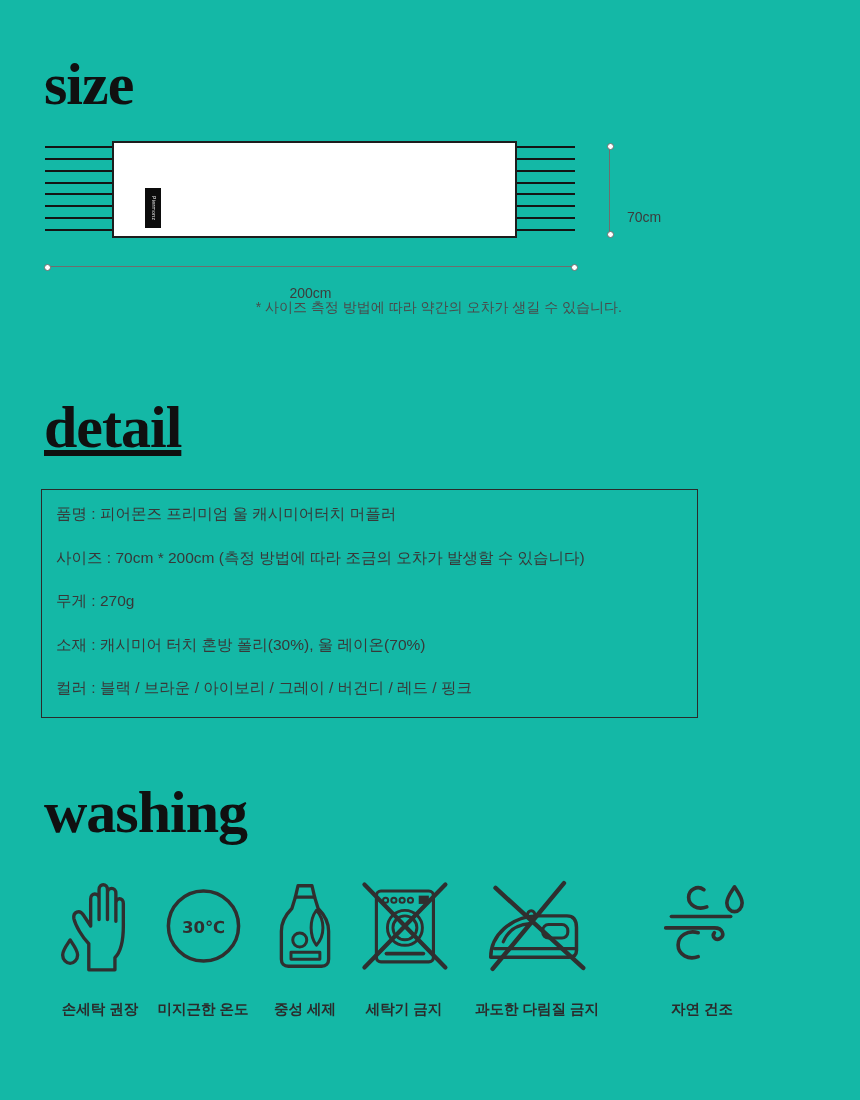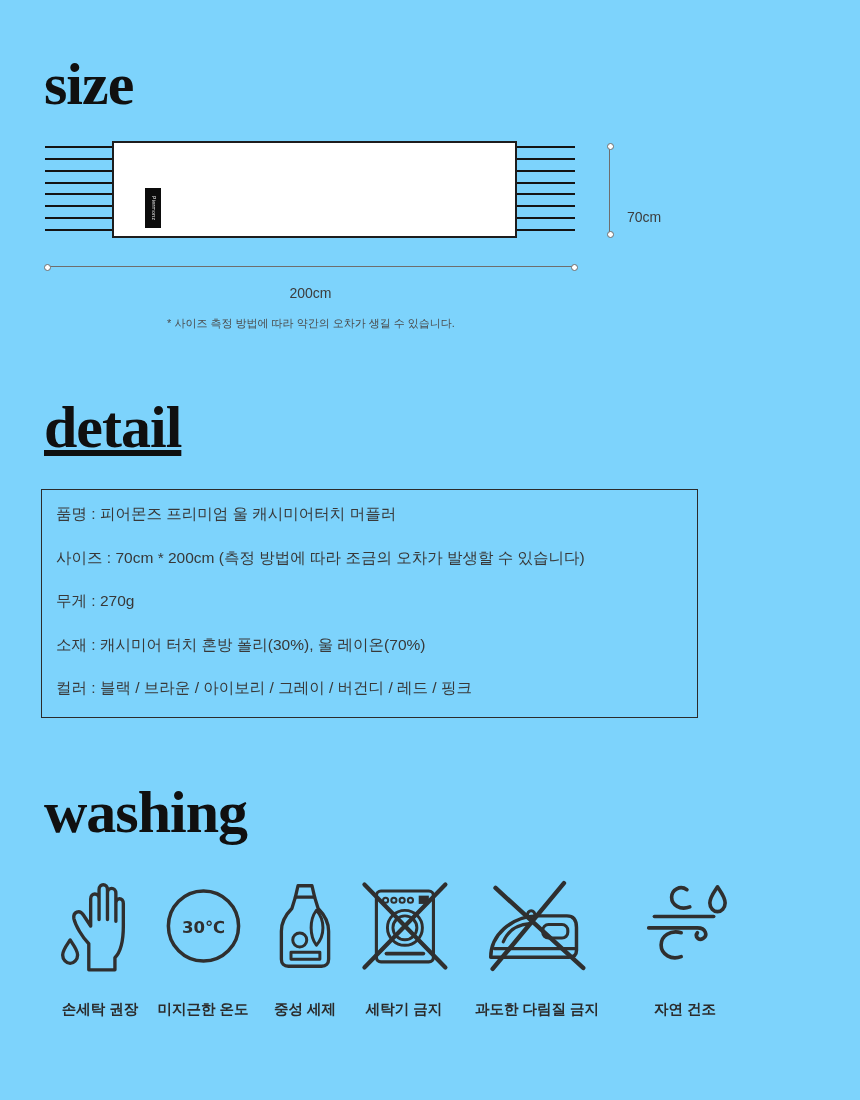--- a/index.html
+++ b/index.html
@@ -1,17 +1,17 @@
 <!DOCTYPE html>
 <html><head>
 <meta charset="utf-8">
 <style>
   html,body{margin:0;padding:0;background:#fff;}
   .canvas{
-    position:relative;width:860px;height:1100px;background:#7dd3fc;
+    position:relative;width:860px;height:1100px;background:#14b8a6;
     margin:0 auto;overflow:hidden;
     font-family:"Liberation Sans", sans-serif;color:#333;
   }
   .heading{
     position:absolute;left:44px;
     font-family:"Liberation Serif", serif;font-weight:700;
     font-size:60px;line-height:1;color:#101010;letter-spacing:-1px;
   }
   
   .fringe{position:absolute;background:repeating-linear-gradient(#141414 0 2px, transparent 2px 11.85px);}
@@ -27,21 +27,21 @@
   }
   .scarf-tag span{
     writing-mode:vertical-rl;font-size:5px;line-height:1;color:#e8e8e8;
     letter-spacing:.4px;white-space:nowrap;
   }
   .dim-vline{position:absolute;left:609px;top:146px;height:87px;border-left:1.5px solid #6e6e6e;}
   .dim-hline{position:absolute;left:47px;top:266px;width:527px;border-top:1.5px solid #6e6e6e;}
   .dim-dot{position:absolute;width:5px;height:5px;border:1px solid #6e6e6e;border-radius:50%;background:#fff;}
   .lbl-70{position:absolute;left:627px;top:173px;font-size:14px;color:#3c3c3c;margin-top:36px;}
   .lbl-200{position:absolute;left:47px;top:285px;width:527px;text-align:center;font-size:14px;color:#3c3c3c;}
-  .size-note{position:absolute;left:0;top:316px;width:622px;text-align:center;font-size:11px;color:#4a4a4a;}
+  .size-note{position:absolute;left:0;top:299px;width:622px;text-align:right;font-size:14px;color:#4a4a4a;}
   
   .detail-box{
     position:absolute;left:41px;top:489px;width:657px;height:229px;
     border:1.5px solid #2b2b2b;box-sizing:border-box;padding:14px 10px 0 14px;
   }
   .detail-row{font-size:15.5px;line-height:20px;color:#383838;margin-bottom:23.5px;white-space:nowrap;}
   
   .wash-item{position:absolute;top:876px;transform:translateX(-50%);
     display:flex;flex-direction:column;align-items:center;}
   .wash-iconbox{height:100px;display:flex;align-items:center;justify-content:center;}
@@ -147,21 +147,21 @@
         <path class="ic" stroke-width="3.2" d="M45,37 C45,30 53,30 53,37"></path>
         <rect class="ic" stroke-width="3.2" x="61" y="46" width="26" height="14" rx="6"></rect>
         <path class="ic" stroke-width="3.2" d="M20,64 C25,52 35,46 47,45"></path>
         <path class="ic" stroke-width="3.4" d="M11,71 H94"></path>
         <path class="ic" stroke-width="4.6" d="M12,8 L103,91 M83,3 L9,92"></path>
       </svg>
     </div>
     <div class="wash-label">과도한 다림질 금지</div>
   </div>
 
-  <div class="wash-item" style="left:685px;">
+  <div class="wash-item" style="left:702px;">
     <div class="wash-iconbox">
       <svg width="98" height="86" viewBox="0 0 100 90">
         <path class="ic" stroke-width="3.8" d="M55,25 C45,29 36,23 36,15 C36,7 45,2 52,7"></path>
         <path class="ic" stroke-width="3.8" d="M18,35 H80"></path>
         <path class="ic" stroke-width="3.8" d="M12,47 H63 C72,47 74,55 69,58 C64,61 60,56 63,52"></path>
         <path class="ic" stroke-width="3.8" d="M46,52 C35,49 25,55 25,65 C25,75 36,81 46,77"></path>
         <path class="ic" stroke-width="3.8" d="M84,4 C88,10 92,15 92,21 C92,26 88,30 84,30 C80,30 76,26 76,21 C76,15 80,10 84,4 Z"></path>
       </svg>
     </div>
     <div class="wash-label">자연 건조</div>

